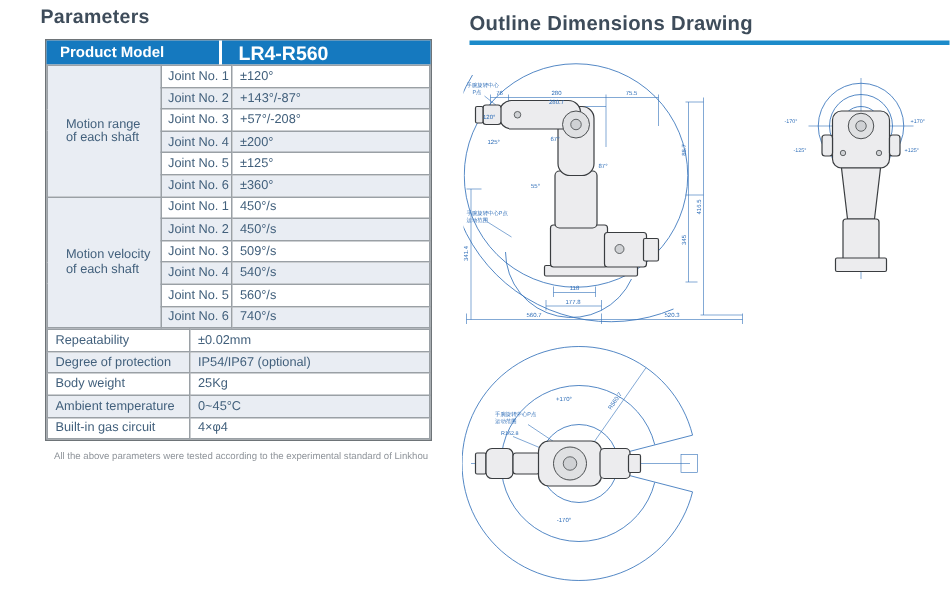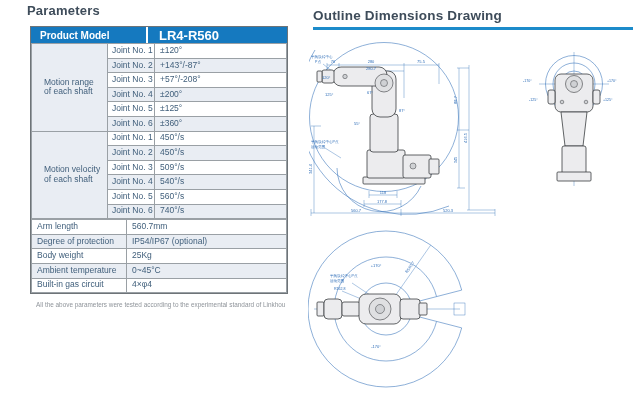--- a/index.html
+++ b/index.html
@@ -123,22 +123,22 @@
         </tbody>
       </table>
 
       <table class="ptable stable">
         <colgroup>
             <col class="c-lab">
             <col class="c-v2">
           </colgroup>
         <tbody>
           <tr>
-              <td class="lab">Arm length</td>
-              <td class="val">560.7mm</td>
+              <td class="lab">Repeatability</td>
+              <td class="val">±0.02mm</td>
             </tr>
           <tr>
               <td class="lab">Degree of protection</td>
               <td class="val">IP54/IP67 (optional)</td>
             </tr>
           <tr>
               <td class="lab">Body weight</td>
               <td class="val">25Kg</td>
             </tr>
           <tr>

